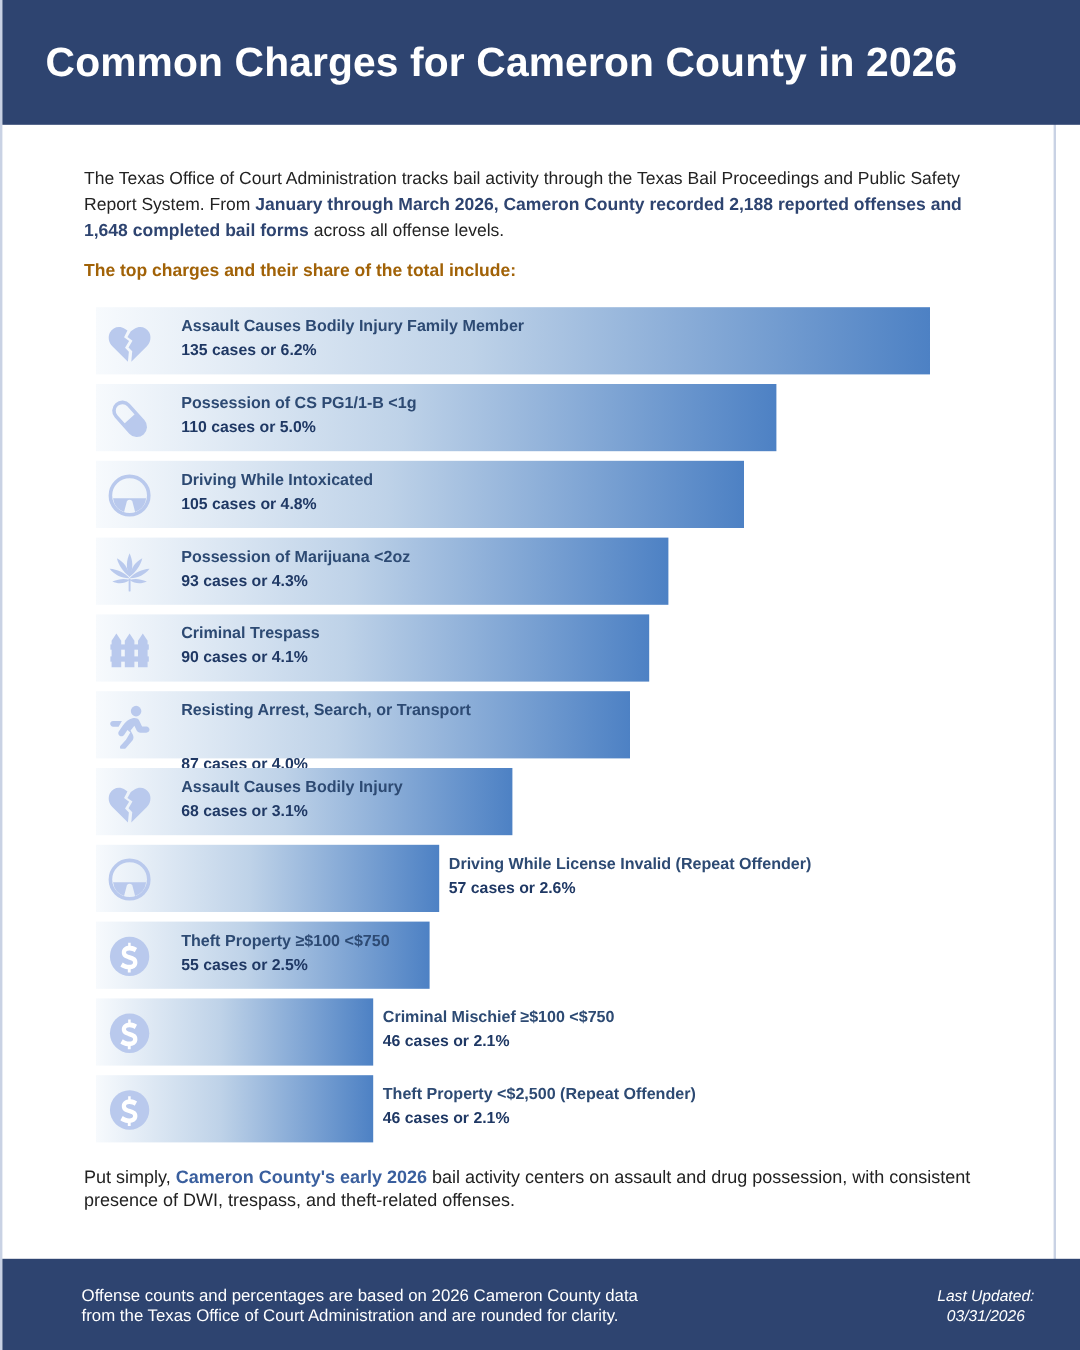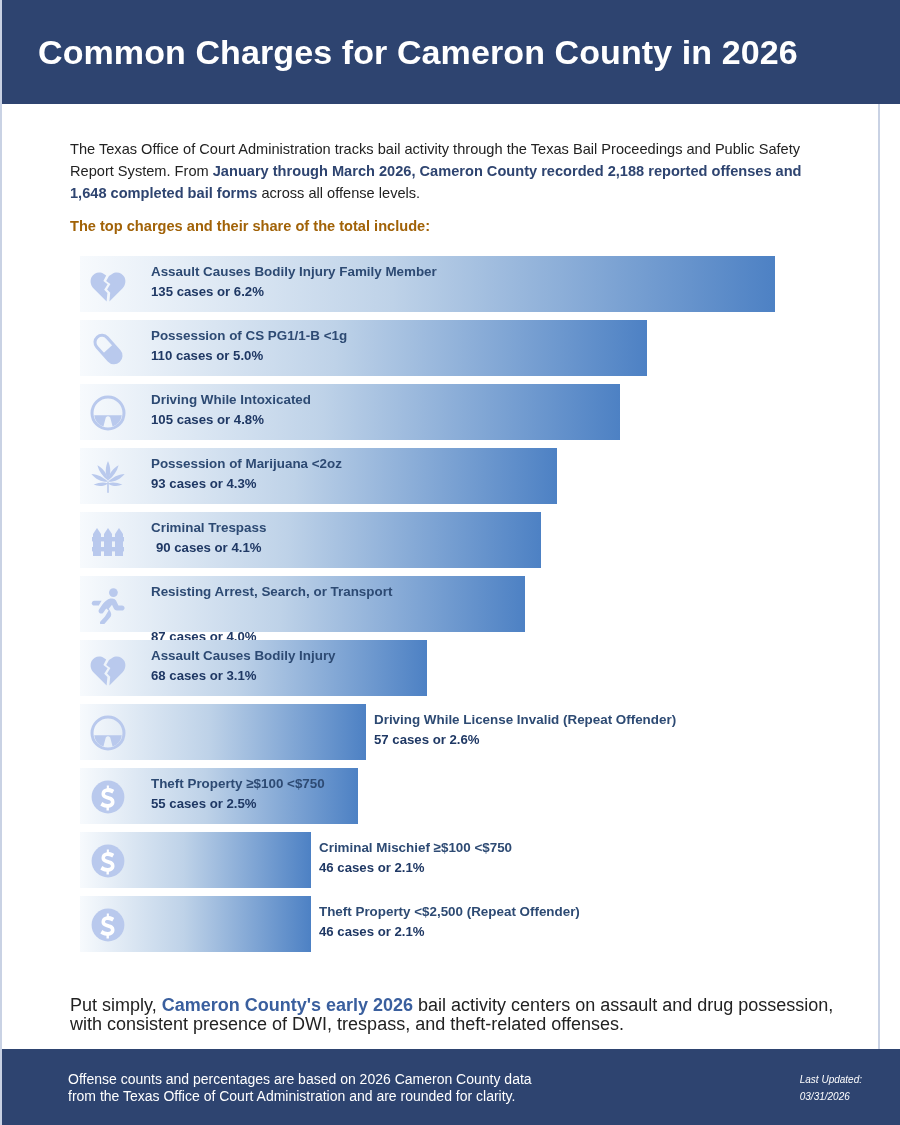--- a/index.html
+++ b/index.html
@@ -116,23 +116,23 @@
     font-weight: bold;
     color: #1f3864;
     white-space: nowrap;
     line-height: 17px;
   }
 
   
   .closing {
     position: absolute;
     left: 68px;
-    top: 996px;
+    top: 972px;
     width: 775px;
-    font-size: 18px;
+    font-size: 15px;
     line-height: 19px;
     color: #222222;
   }
   .closing b { color: #3a5f9e; font-weight: bold; }
 
   
   .footer {
     position: absolute;
     left: 0;
     bottom: 0;
@@ -146,23 +146,23 @@
     top: 22px;
     color: #ffffff;
     font-size: 14px;
     line-height: 17px;
   }
   .footer-updated {
     position: absolute;
     right: 40px;
     top: 22px;
     color: #ffffff;
-    font-size: 10px;
+    font-size: 13px;
     line-height: 17px;
-    text-align: left;
+    text-align: center;
     font-style: italic;
   }
 </style>
 </head>
 <body>
 
 <div class="page">
 
   <div class="header">
     <div class="header-title">Common Charges for Cameron County in 2026</div>
@@ -241,21 +241,21 @@
           <svg width="36" height="36" viewBox="0 0 36 36">
             <g fill="#b9c9ed">
               <path d="M3 11 L7 5 L11 11 V33 H3 Z"></path>
               <path d="M14 11 L18 5 L22 11 V33 H14 Z"></path>
               <path d="M25 11 L29 5 L33 11 V33 H25 Z"></path>
               <rect x="2" y="14" width="32" height="4.4"></rect>
               <rect x="2" y="24" width="32" height="4.4"></rect>
             </g>
           </svg>
         </div>
-        <div class="row-text" style="left: 149px; text-align: center;">
+        <div class="row-text" style="left: 149px;">
           <div class="row-label">Criminal Trespass</div>
           <div class="row-stat">90 cases or 4.1%</div>
         </div>
       </div>
       <div class="row">
         <div class="bar" style="width: 445px;"></div>
         <div class="icon-wrap">
           <svg width="38" height="38" viewBox="0 0 38 38">
             <g fill="#b9c9ed">
               <circle cx="24.4" cy="6.6" r="4.4"></circle>

